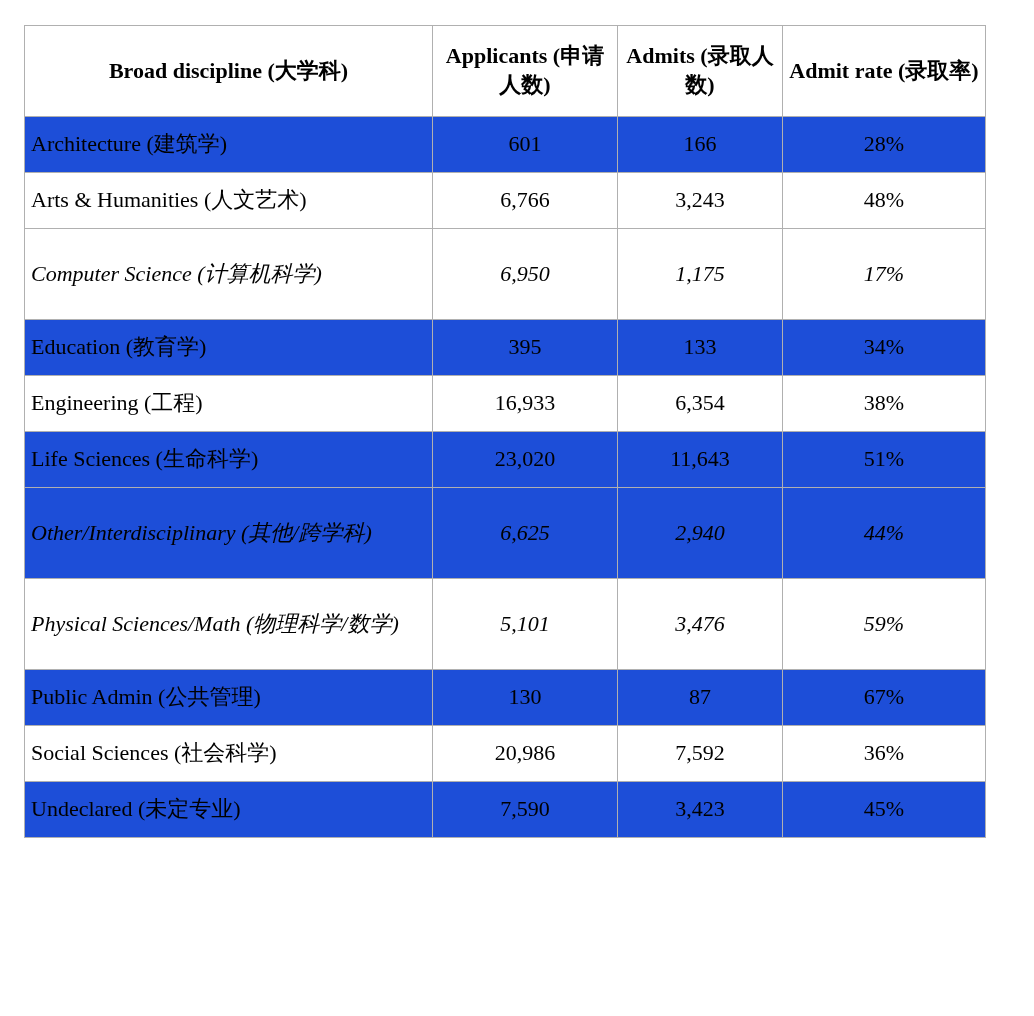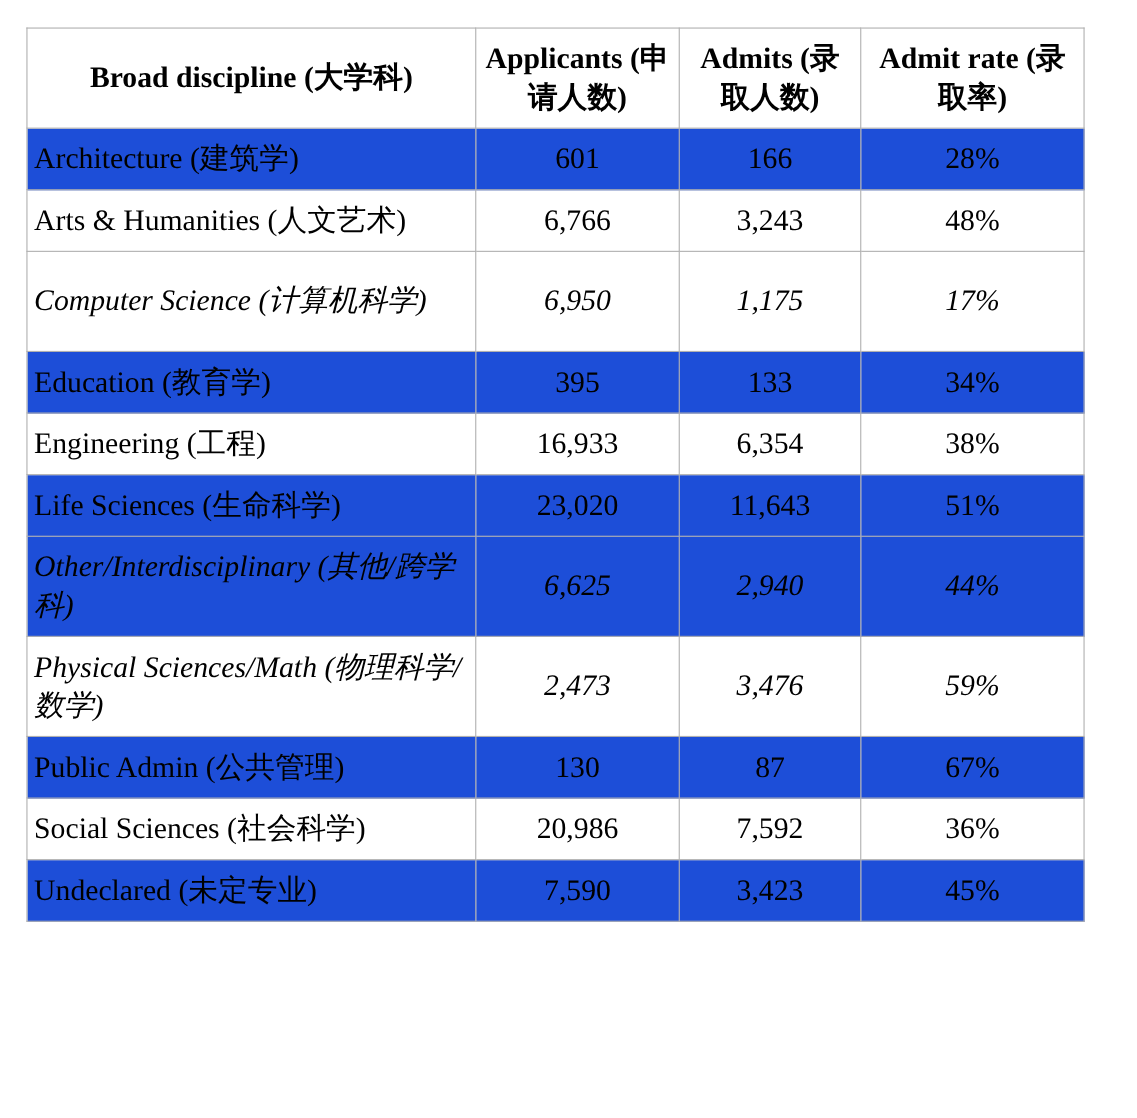--- a/index.html
+++ b/index.html
@@ -1,20 +1,20 @@
 <!DOCTYPE html>
 <html><head>
 <meta charset="utf-8">
 <style>
   html, body { margin: 0; padding: 0; background: #ffffff; }
   body { width: 1034px; height: 1016px; position: relative; font-family: "Liberation Serif", "DejaVu Serif", serif; color: #000; }
   table {
     position: absolute; left: 24px; top: 25px;
     border-collapse: collapse;
-    font-size: 27px;
+    font-size: 22px;
     line-height: 1.3;
   }
   th, td { border: 1.5px solid #b0b0b0; padding: 3px 6px; }
   th { font-weight: bold; text-align: center; vertical-align: middle; height: 84px; }
   td.num { text-align: center; vertical-align: middle; }
   td.label { text-align: left; vertical-align: middle; }
   tr.alt td { background: #1d4ed8; }
   col.c0 { width: 408px; }
   col.c1 { width: 185px; }
   col.c2 { width: 165px; }
@@ -78,21 +78,21 @@
       <td class="num">51%</td>
     </tr>
     <tr class="alt tall">
       <td class="label">Other/Interdisciplinary (其他/跨学科)</td>
       <td class="num">6,625</td>
       <td class="num">2,940</td>
       <td class="num">44%</td>
     </tr>
     <tr class="tall">
       <td class="label">Physical Sciences/Math (物理科学/数学)</td>
-      <td class="num">2,473</td>
+      <td class="num">5,101</td>
       <td class="num">3,476</td>
       <td class="num">59%</td>
     </tr>
     <tr class="alt">
       <td class="label">Public Admin (公共管理)</td>
       <td class="num">130</td>
       <td class="num">87</td>
       <td class="num">67%</td>
     </tr>
     <tr>

